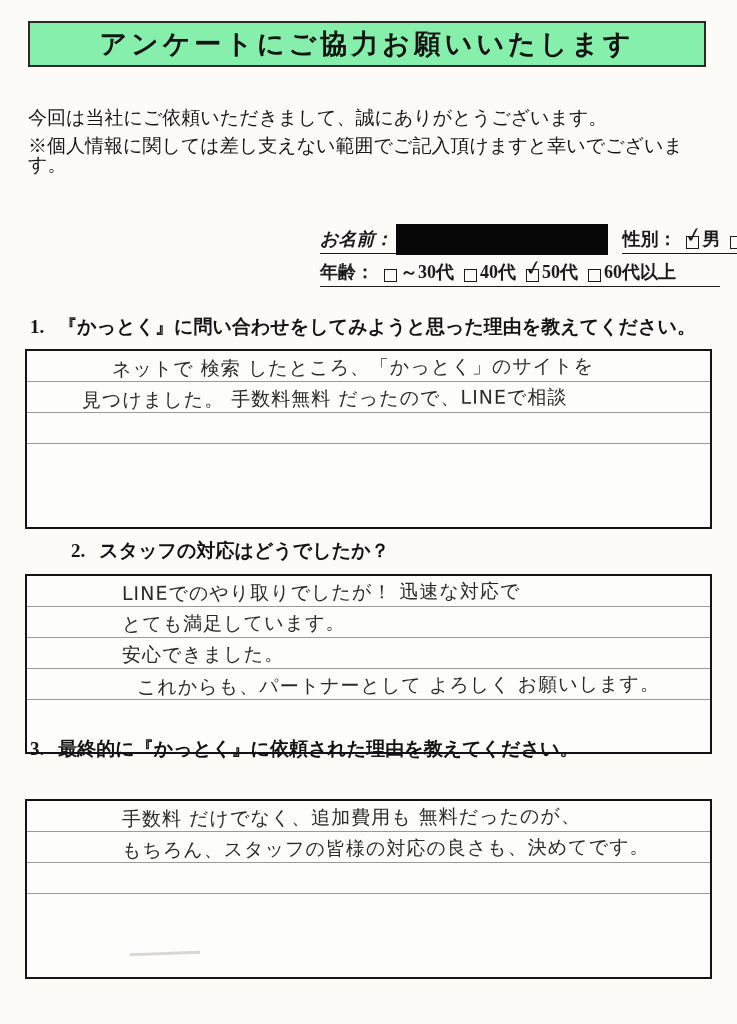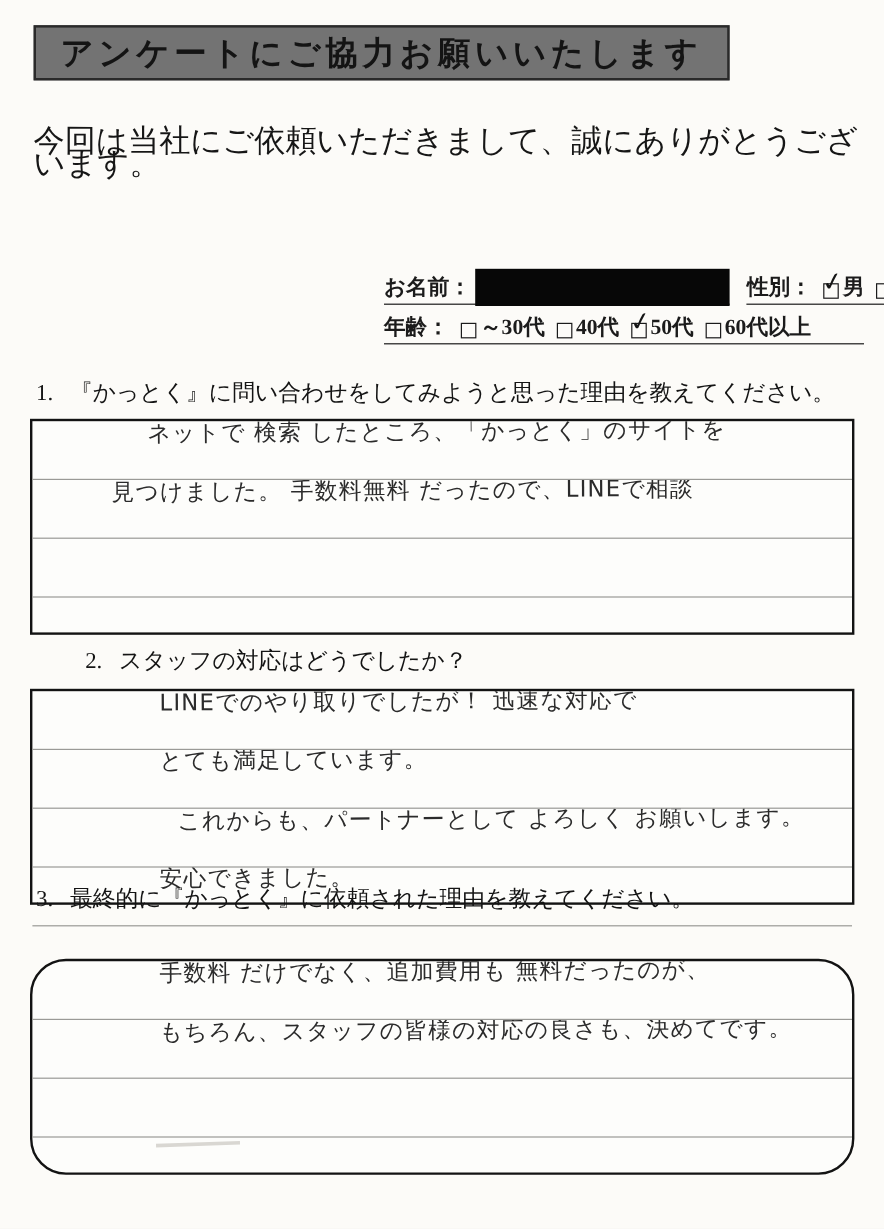--- a/index.html
+++ b/index.html
@@ -3,61 +3,61 @@
 <meta charset="utf-8">
 <style>
   html,body{margin:0;padding:0;}
   body{background:#e8e8e6;font-family:"Liberation Serif","DejaVu Serif",serif;}
   .page{
     position:relative;width:737px;height:1024px;margin:0 auto;
     background:#fcfbf8;overflow:hidden;color:#1b1b1b;
   }
   
   .title-box{
-    position:absolute;left:28px;top:21px;width:580px;height:46px;
+    position:absolute;left:28px;top:21px;width:678px;height:46px;
     border:2px solid #2a2a2a;display:flex;align-items:center;justify-content:center;
-    background:#737373;box-sizing:border-box;
+    background:#86efac;box-sizing:border-box;
   }
   .title-box h1{
     margin:0;font-size:27px;font-weight:600;letter-spacing:4px;color:#141414;
     font-family:"Liberation Serif","DejaVu Serif",serif;
   }
   
   .intro{position:absolute;left:28px;top:108px;width:690px;}
-  .intro p{margin:0 0 9px 0;font-size:26px;line-height:19px;color:#161616;font-weight:500;}
+  .intro p{margin:0 0 9px 0;font-size:19px;line-height:19px;color:#161616;font-weight:500;}
   
   .idblock{position:absolute;left:320px;top:220px;width:400px;font-size:18px;font-weight:600;}
   .idrow{display:flex;align-items:flex-end;white-space:nowrap;}
   .idrow.first{margin-bottom:6px;}
   .grp{display:flex;align-items:flex-end;border-bottom:1.5px solid #1b1b1b;padding-bottom:2px;}
-  .grp.nameg{width:320px;margin-right:14px;}
+  .grp.nameg{width:320px;margin-right:14px;font-style:italic;}
   .grp.sexg{flex:1;}
   .grp.ageg{width:100%;}
   .redaction{display:inline-block;width:212px;height:31px;background:#070707;margin-left:4px;position:relative;top:4px;}
   .cb{
     display:inline-block;width:13px;height:13px;border:1.7px solid #1b1b1b;
     position:relative;margin:0 3px 2px 10px;background:transparent;box-sizing:border-box;
   }
   .cb .tick{
     position:absolute;left:-2px;top:-12px;font-size:21px;font-weight:700;color:#151515;
     transform:rotate(-10deg);font-family:"DejaVu Sans",sans-serif;line-height:1;
   }
   .cb:first-child{margin-left:0;}
   
-  .qlabel{position:absolute;left:30px;width:690px;font-size:19px;font-weight:400;color:#141414;}
+  .qlabel{position:absolute;left:30px;width:690px;font-size:19px;font-weight:700;color:#141414;}
   .qlabel .qnum{margin-right:14px;}
   .q1{top:314px;} .q2{top:538px;margin-left:41px;} .q3{top:736px;}
   .ansbox{
     position:absolute;left:25px;width:687px;height:180px;
     border:2.5px solid #131313;box-sizing:border-box;background:#fdfdfb;
   }
-  .b1{top:349px;} .b2{top:574px;} .b3{top:799px;border-radius:30px;}
+  .b1{top:349px;} .b2{top:574px;} .b3{top:799px;}
   .ansrow{
-    height:49px;border-bottom:1px solid #9a9a96;box-sizing:border-box;
-    display:flex;overflow:hidden;padding-left:11px;
+    height:31px;border-bottom:1px solid #9a9a96;box-sizing:border-box;
+    display:flex;align-items:flex-end;overflow:hidden;
   }
   .ansrow:last-child{border-bottom:none;}
   .hand{
     font-family:"DejaVu Sans",sans-serif;
     font-size:19px;color:#2b2b2b;letter-spacing:1px;line-height:1;
     transform:rotate(-0.4deg);padding-bottom:4px;white-space:nowrap;
   }
   .in45{padding-left:45px;} .in55{padding-left:55px;} .in85{padding-left:85px;}
   .in95{padding-left:95px;} .in110{padding-left:110px;}
   
@@ -67,20 +67,21 @@
 <body>
 
 <div class="page">
 
   <div class="title-box">
     <h1>アンケートにご協力お願いいたします</h1>
   </div>
 
   <div class="intro">
     <p>今回は当社にご依頼いただきまして、誠にありがとうございます。</p>
+    <p>※個人情報に関しては差し支えない範囲でご記入頂けますと幸いでございます。</p>
   </div>
 
   <div class="idblock">
     <div class="idrow first">
       <span class="grp nameg">
         <span>お名前：</span>
         <span class="redaction"></span>
       </span>
       <span class="grp sexg">
         <span>性別：</span>
@@ -131,24 +132,24 @@
     <span class="qnum">2.</span><span>スタッフの対応はどうでしたか？</span>
   </div>
   <div class="ansbox b2">
     <div class="ansrow">
         <span class="hand in95">LINEでのやり取りでしたが！ 迅速な対応で</span>
       </div>
     <div class="ansrow">
         <span class="hand in95">とても満足しています。</span>
       </div>
     <div class="ansrow">
-        <span class="hand in110">これからも、パートナーとして よろしく お願いします。</span>
+        <span class="hand in95">安心できました。</span>
       </div>
     <div class="ansrow">
-        <span class="hand in95">安心できました。</span>
+        <span class="hand in110">これからも、パートナーとして よろしく お願いします。</span>
       </div>
     <div class="ansrow">
         <span class="hand"></span>
       </div>
   </div>
 
   <div class="qlabel q3">
     <span class="qnum">3.</span><span>最終的に『かっとく』に依頼された理由を教えてください。</span>
   </div>
   <div class="ansbox b3">

